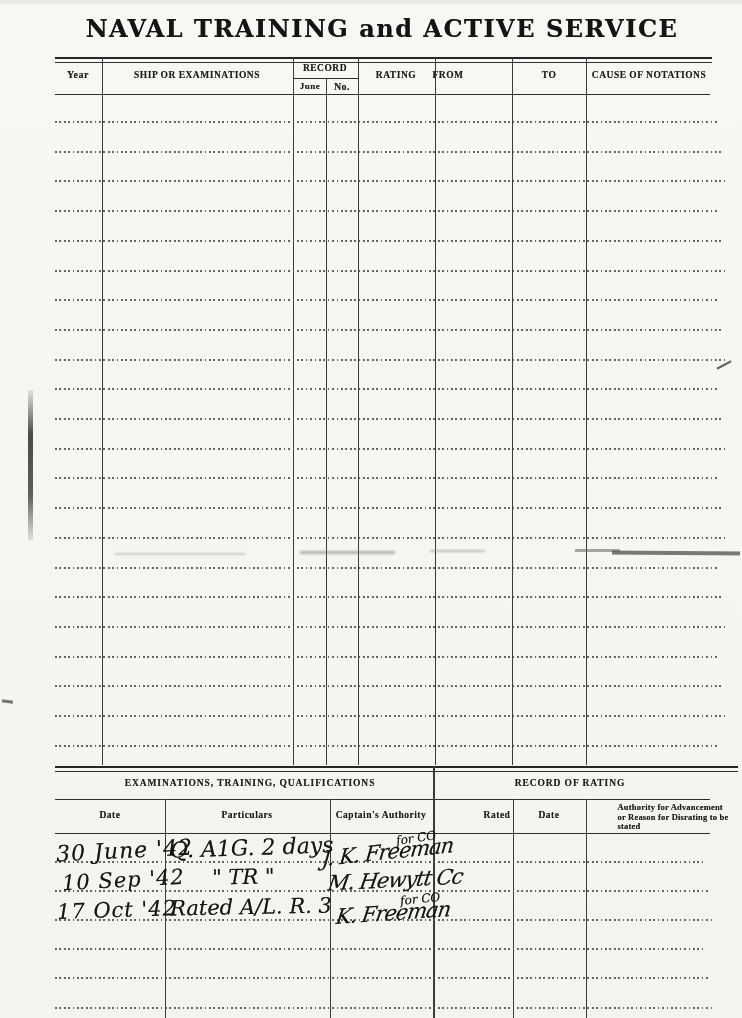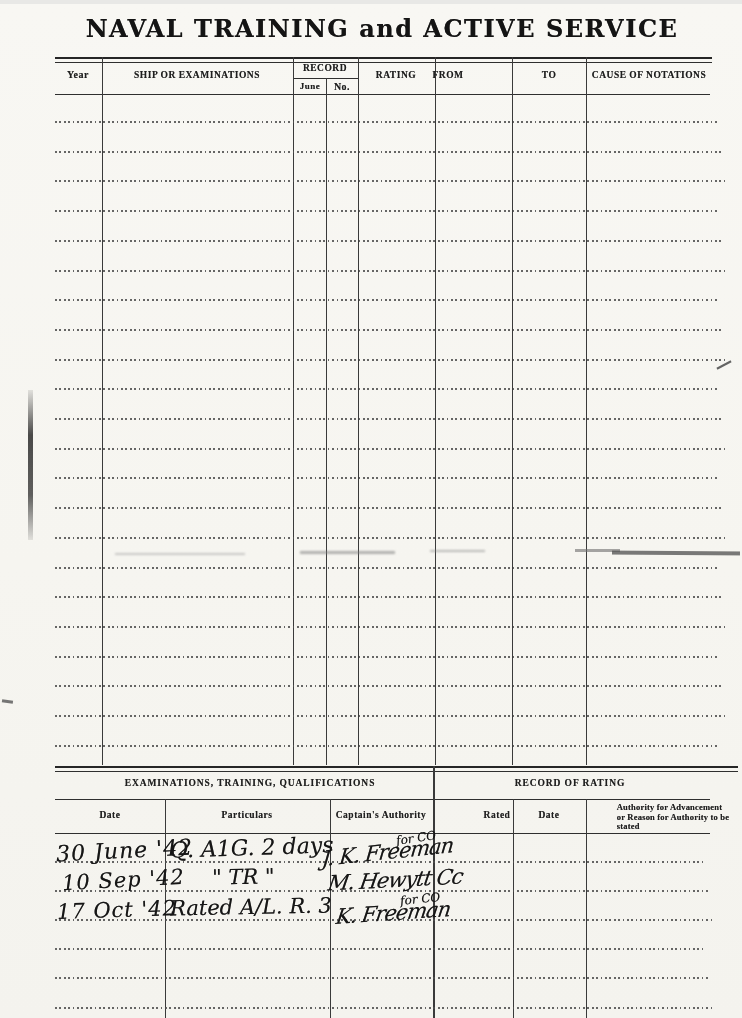--- a/index.html
+++ b/index.html
@@ -106,21 +106,21 @@
     <div class="lbl" style="left:250px;top:774px;letter-spacing:.9px;">EXAMINATIONS, TRAINING, QUALIFICATIONS</div>
     <div class="lbl" style="left:570px;top:774px;letter-spacing:.9px;">RECORD OF RATING</div>
 
     <div class="lbl" style="left:110px;top:806px;">Date</div>
     <div class="lbl" style="left:247px;top:806px;">Particulars</div>
     <div class="lbl" style="left:381px;top:806px;">Captain's Authority</div>
     <div class="lbl" style="left:497px;top:806px;">Rated</div>
     <div class="lbl" style="left:549px;top:806px;">Date</div>
     <div class="auth">
       <div class="lbl small" style="position:static;transform:none;">Authority for Advancement</div>
-      <div class="lbl small" style="position:static;transform:none;">or Reason for Authority to be</div>
+      <div class="lbl small" style="position:static;transform:none;">or Reason for Disrating to be</div>
       <div class="lbl small" style="position:static;transform:none;">stated</div>
     </div>
 
     <div style="position:absolute;inset:0;">
         <div class="dotrow" style="left: 55px; top: 857px; width: 650px;"></div>
         <div class="dotrow" style="left: 55px; top: 886.1px; width: 655px;"></div>
         <div class="dotrow" style="left: 55px; top: 915.2px; width: 660px;"></div>
         <div class="dotrow" style="left: 55px; top: 944.3px; width: 650px;"></div>
         <div class="dotrow" style="left: 55px; top: 973.4px; width: 655px;"></div>
         <div class="dotrow" style="left: 55px; top: 1002.5px; width: 660px;"></div>

